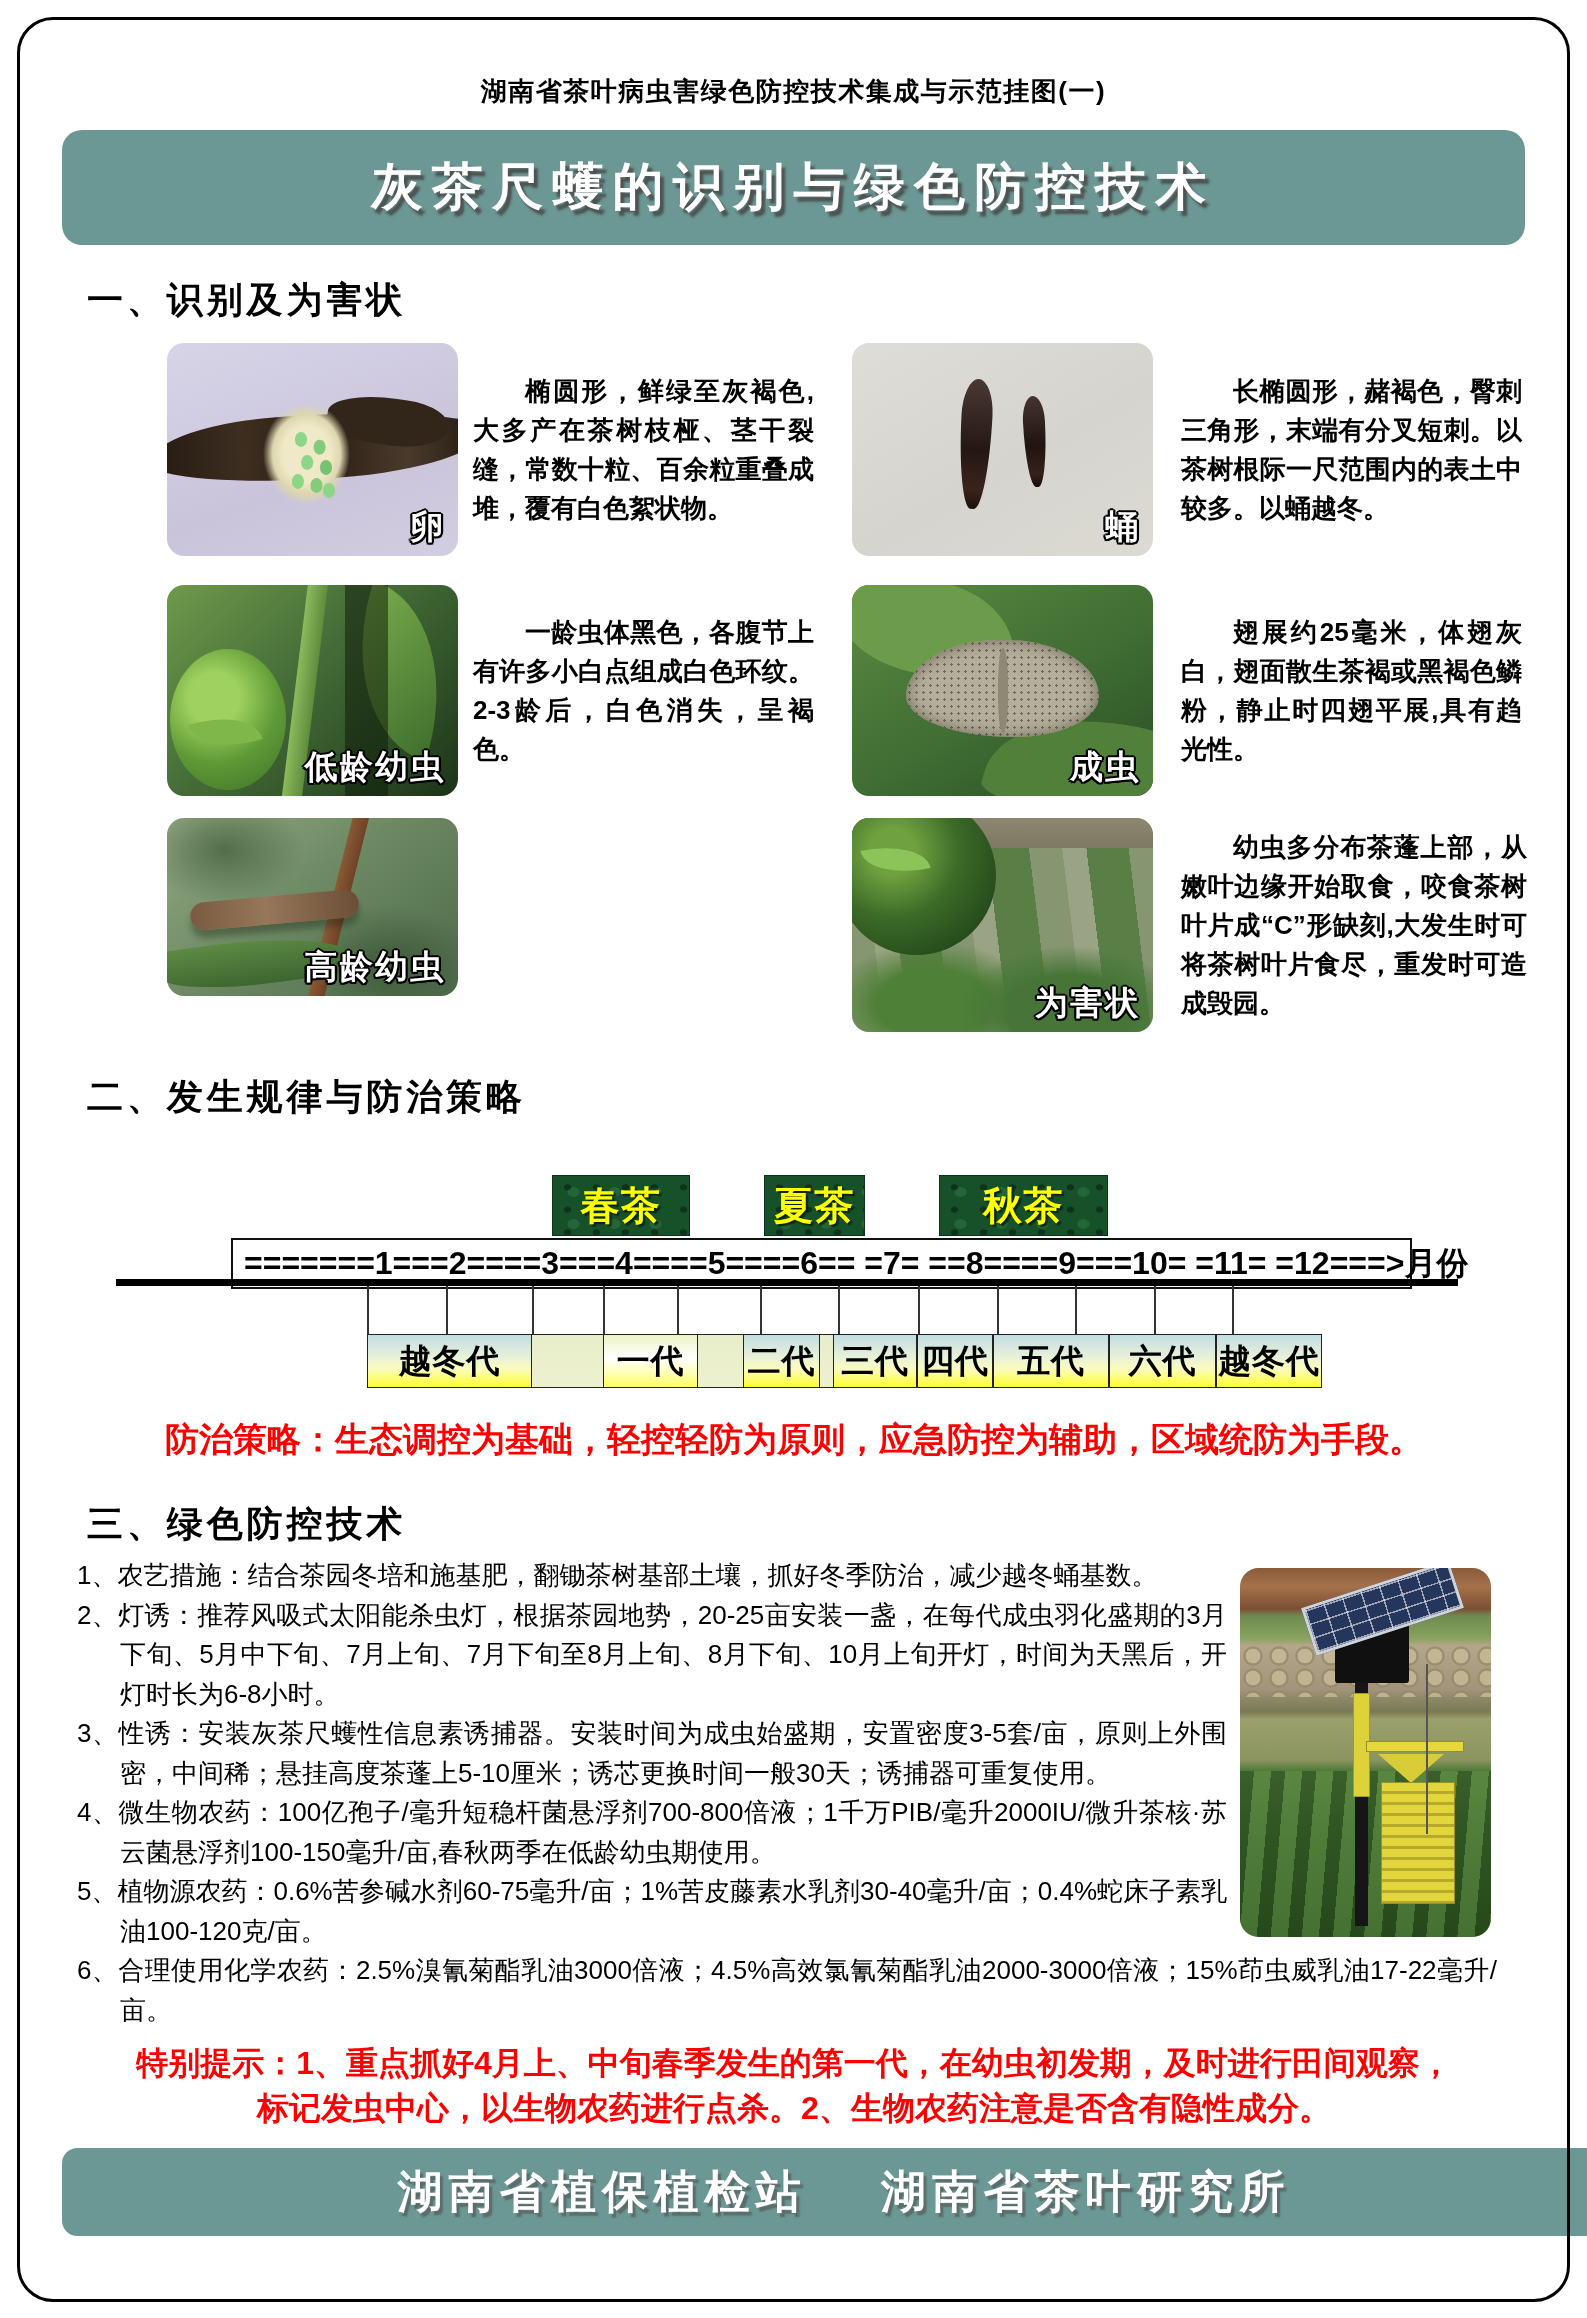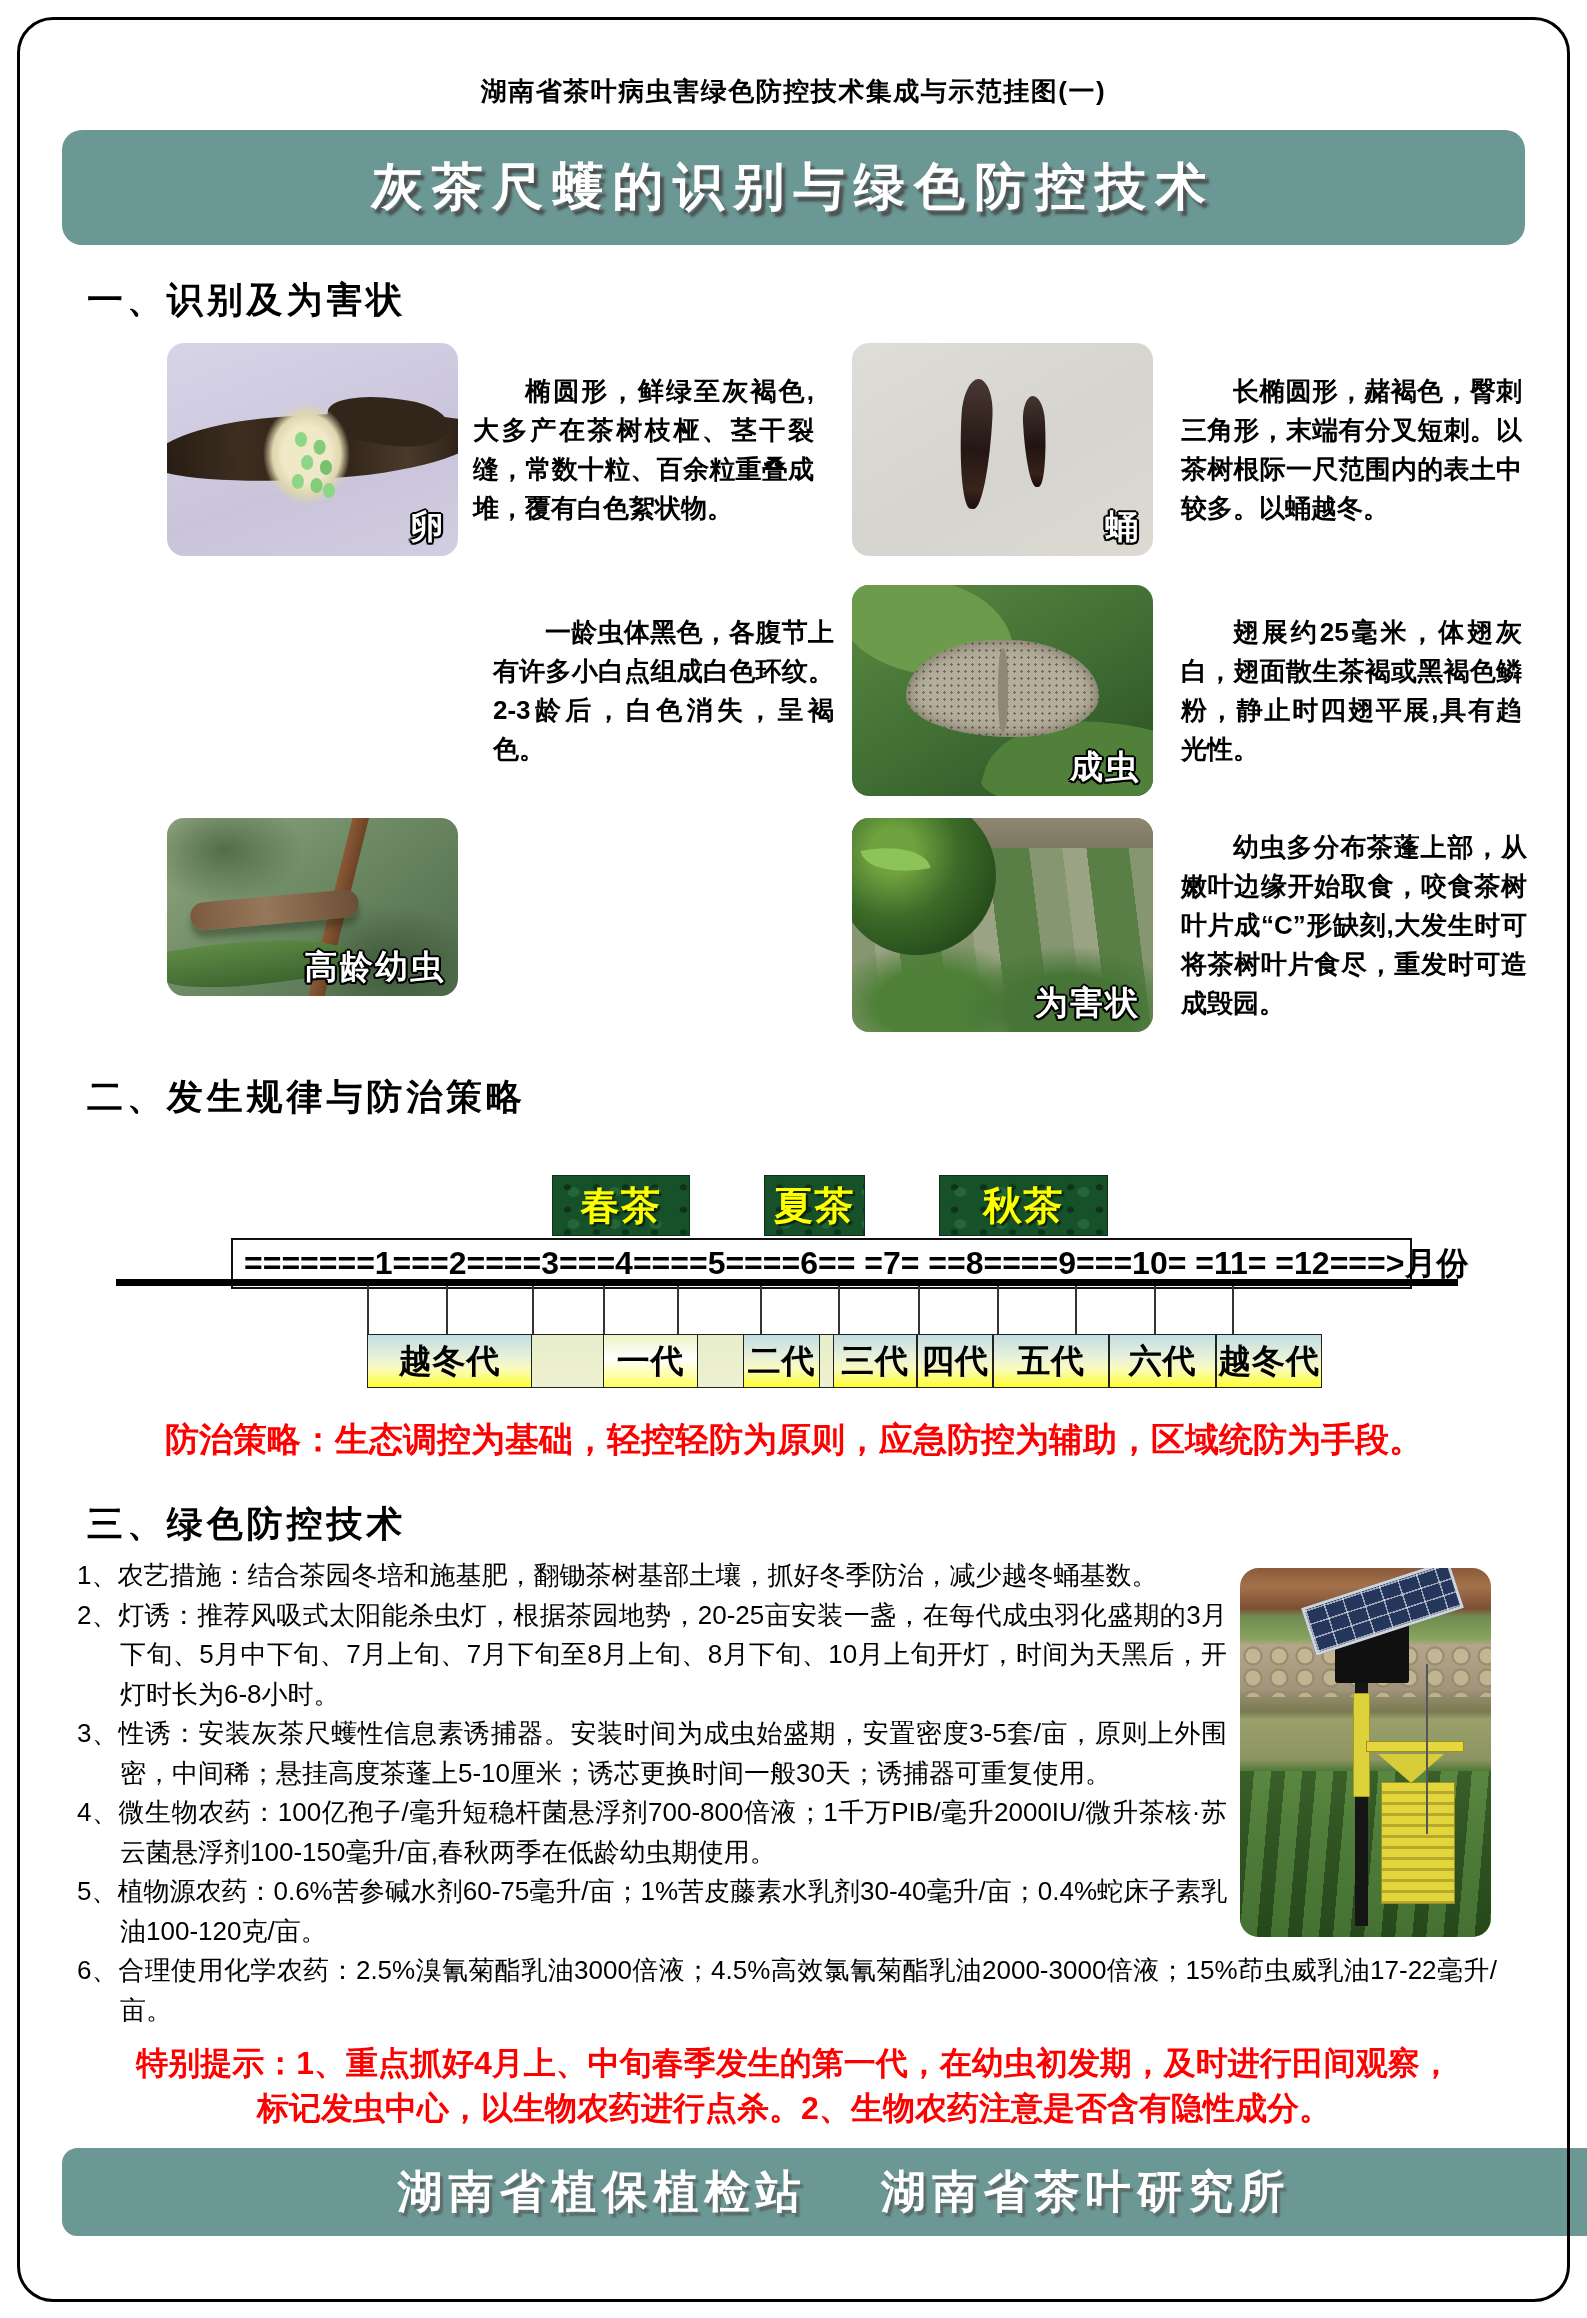--- a/index.html
+++ b/index.html
@@ -175,21 +175,30 @@
 
   <div class="photo ph-pupa" style="left:852px;top:343px;width:301px;height:213px;">
     <div class="pupa1"></div>
     <div class="pupa2"></div>
     <span class="plabel">蛹</span>
   </div>
   <div class="desc" style="left:1181px;top:343px;width:341px;height:213px;">
     <div>长椭圆形，赭褐色，臀刺三角形，末端有分叉短刺。以茶树根际一尺范围内的表土中较多。以蛹越冬。</div>
   </div>
 
-  <div class="desc" style="left:493px;top:585px;width:341px;height:211px;">
+  <div class="photo ph-young" style="left:167px;top:585px;width:291px;height:211px;">
+    <div class="yl-blade"></div>
+    <div class="yl-dark"></div>
+    <div class="yl-stem"></div>
+    <div class="yl-inset">
+      <div class="yl-inleaf"></div>
+    </div>
+    <span class="plabel">低龄幼虫</span>
+  </div>
+  <div class="desc" style="left:473px;top:585px;width:341px;height:211px;">
     <div>一龄虫体黑色，各腹节上有许多小白点组成白色环纹。2-3龄后，白色消失，呈褐色。</div>
   </div>
 
   <div class="photo ph-adult" style="left:852px;top:585px;width:301px;height:211px;">
     <div class="ad-leaf1"></div>
     <div class="ad-leaf2"></div>
     <div class="moth"></div>
     <div class="moth-body"></div>
     <span class="plabel">成虫</span>
   </div>

